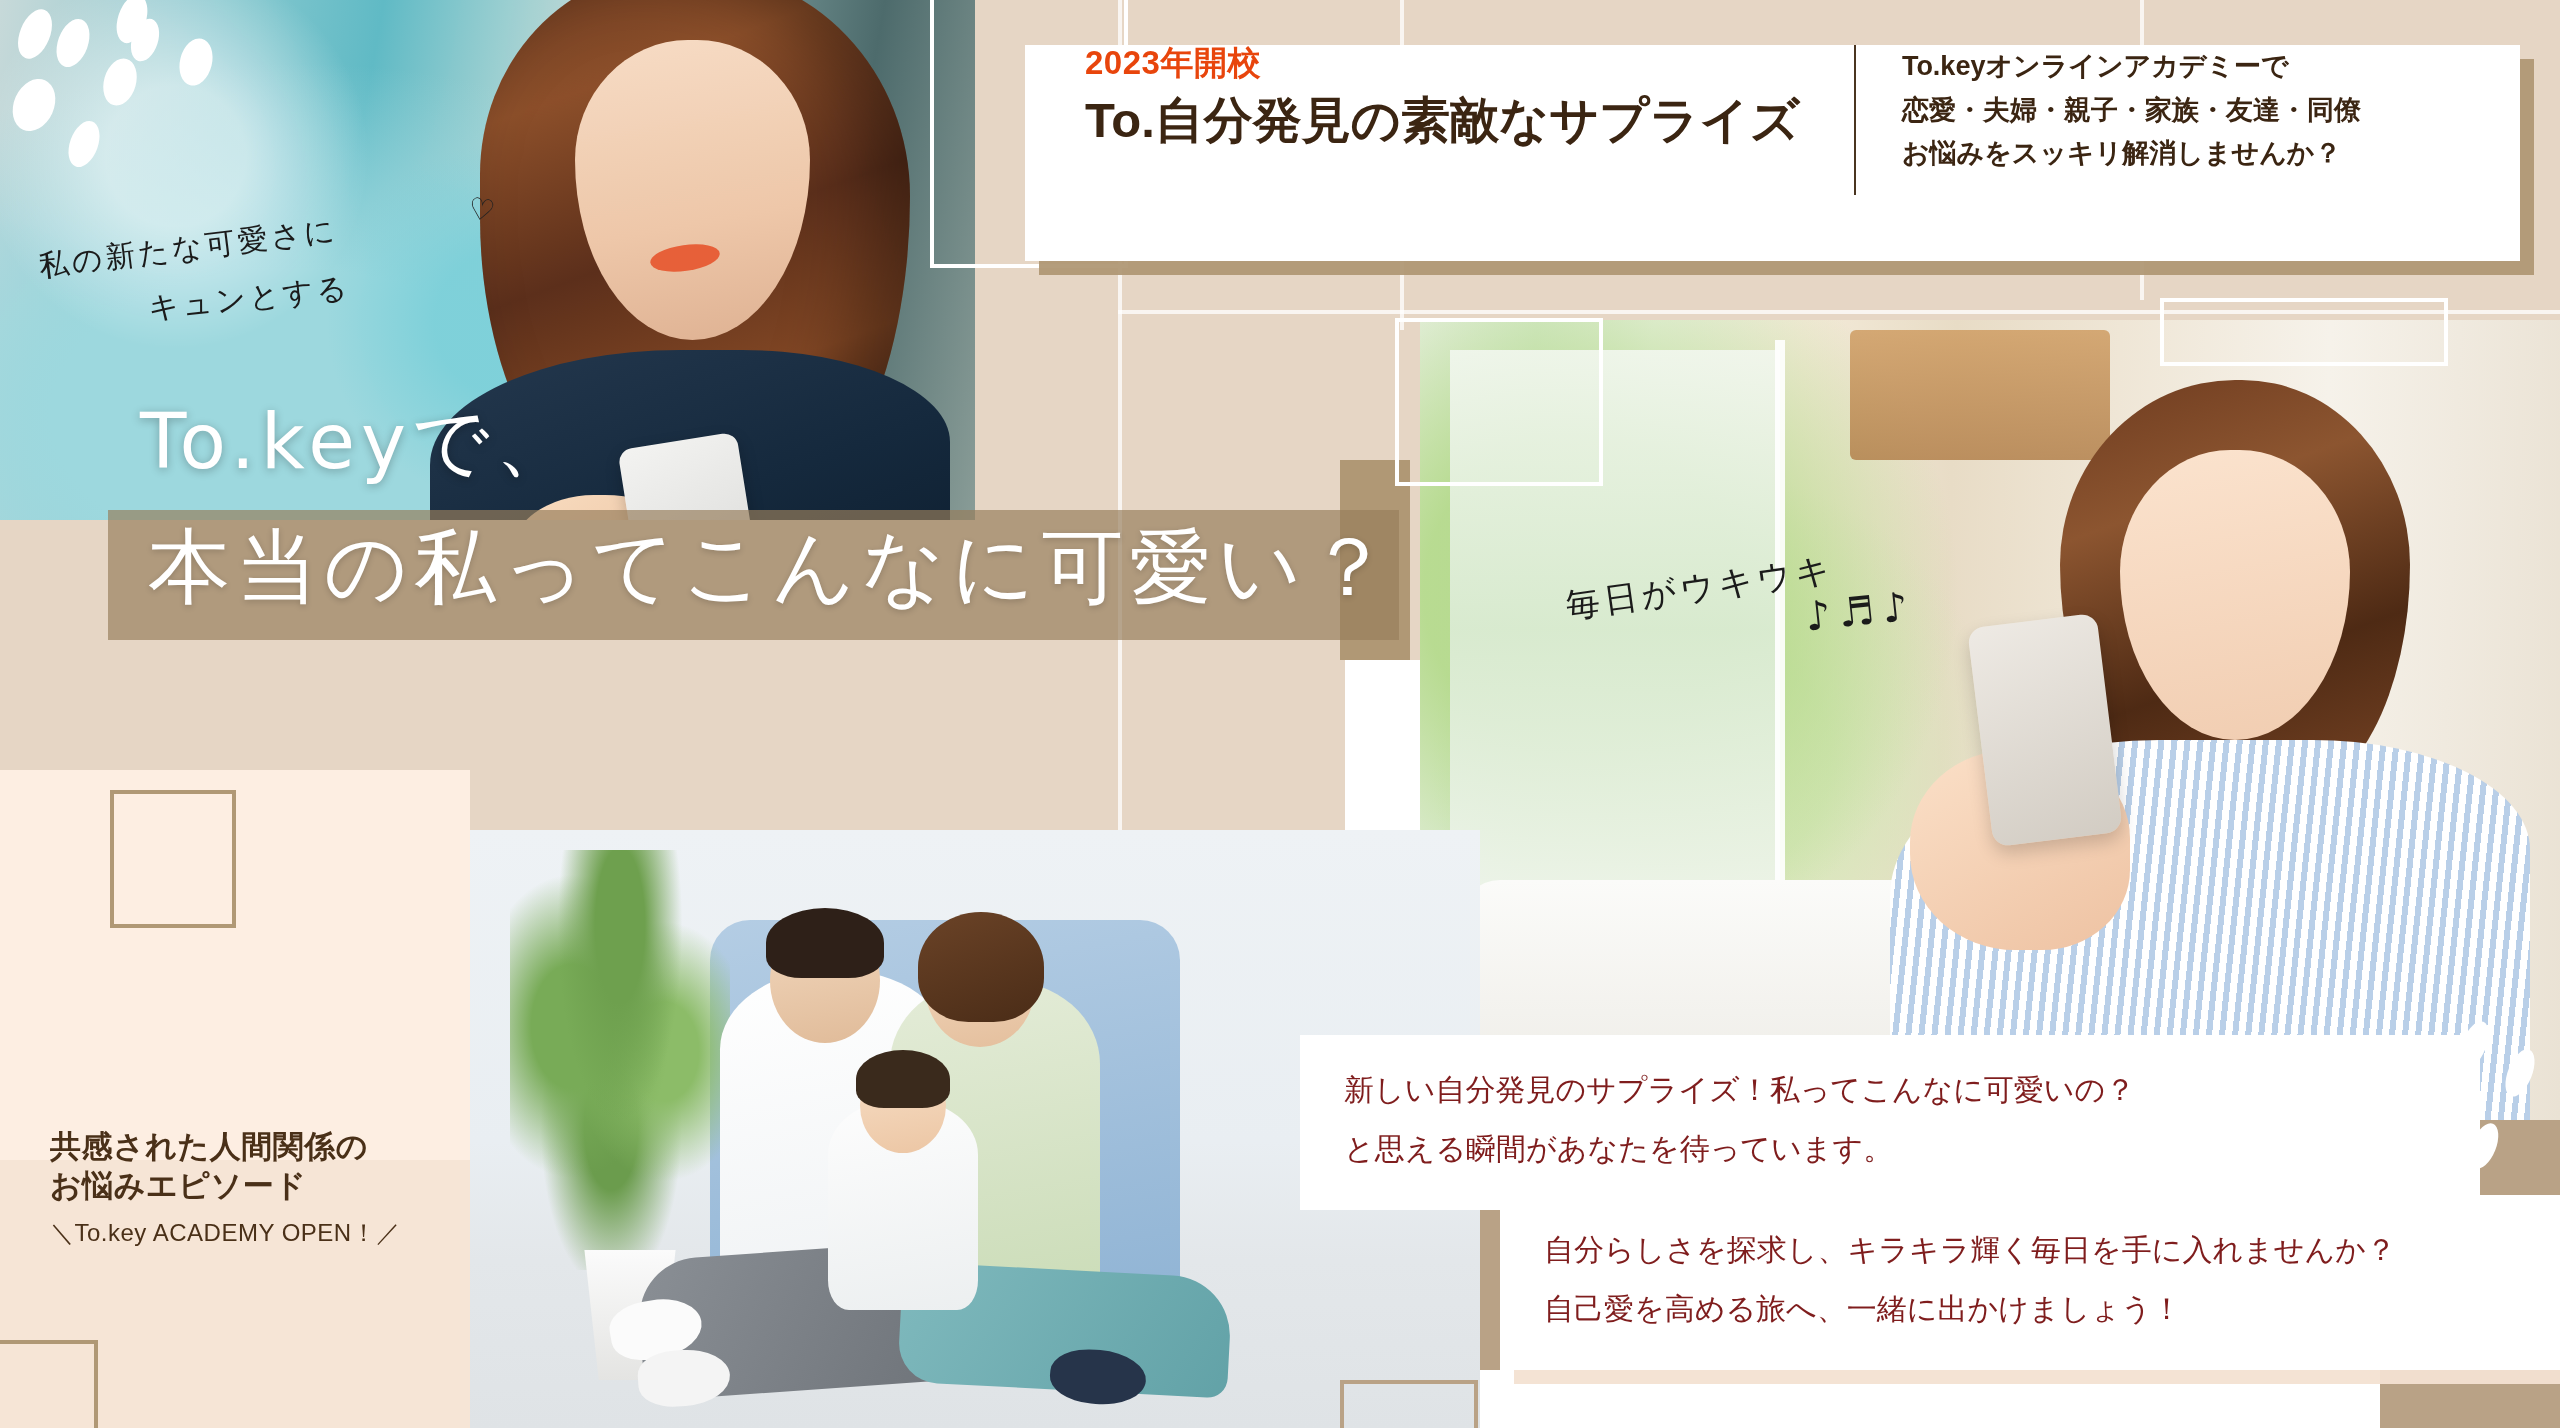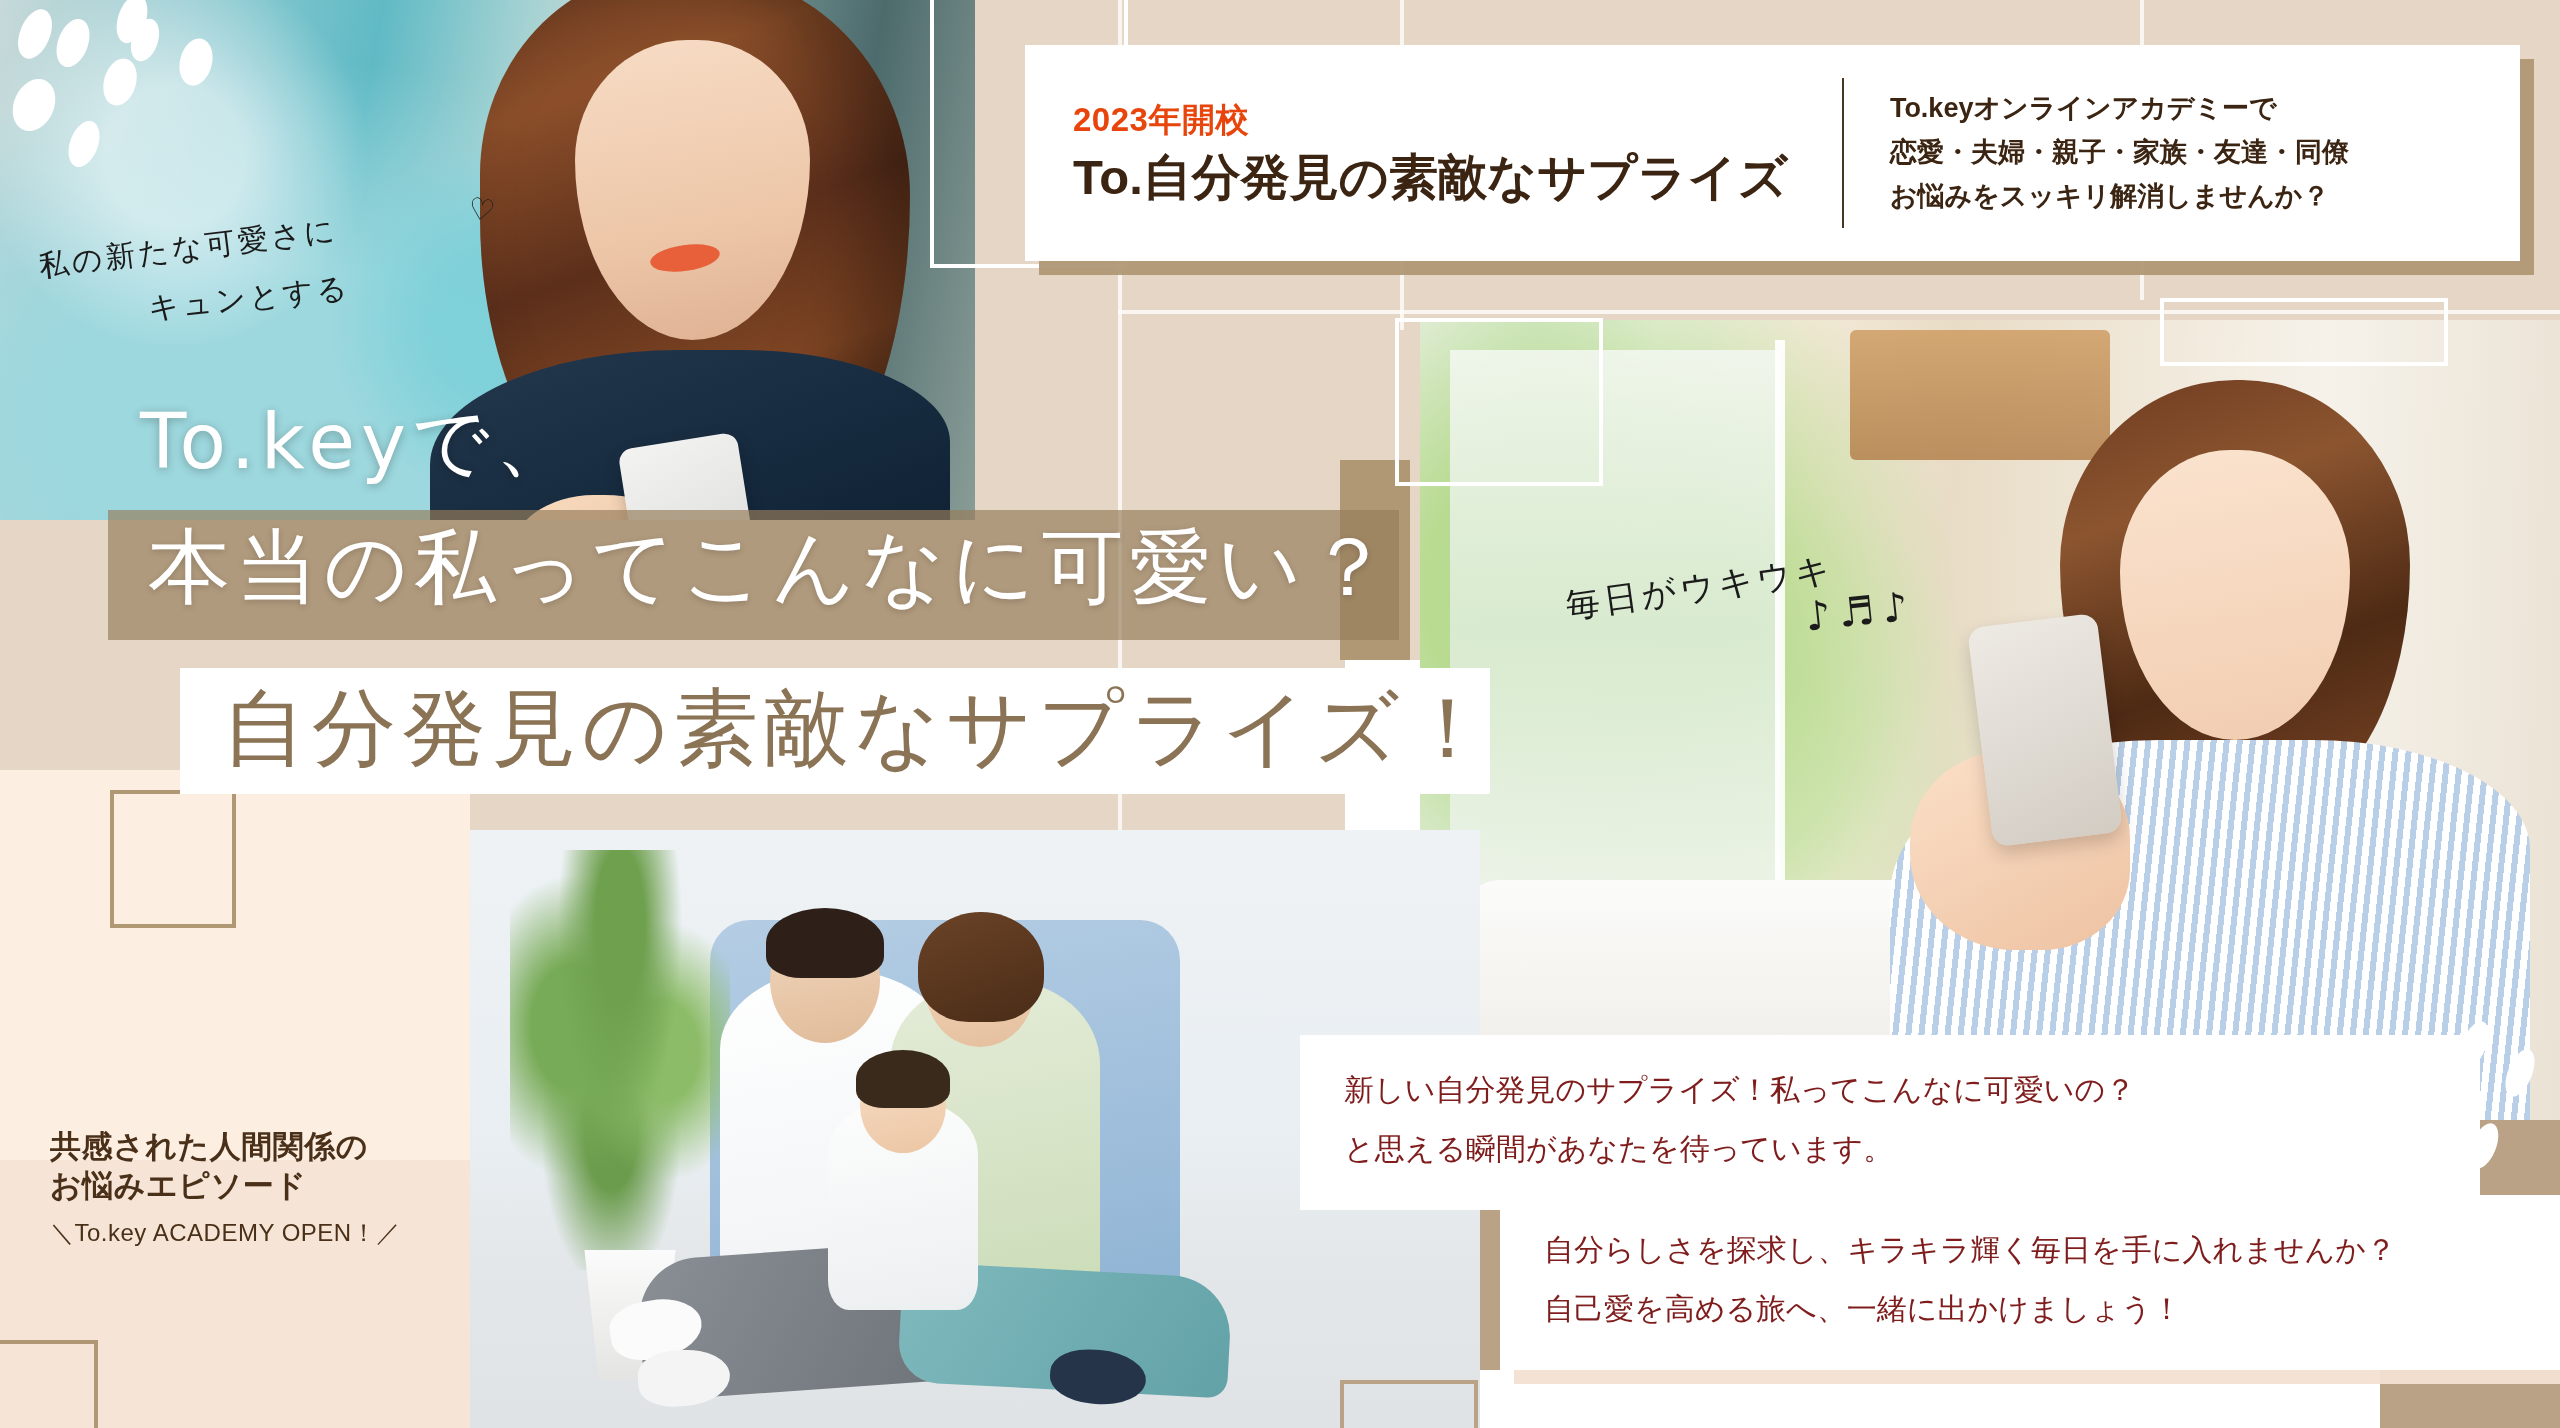--- a/index.html
+++ b/index.html
@@ -123,21 +123,21 @@
 
   
   .conf{position:absolute;background:#fff;border-radius:50%;}
 
   
   .card{position:absolute;background:#fff;}
   .card-shadow{box-shadow:14px 14px 0 rgba(176,152,117,.95);}
 
   
   #header-card{left:1025px;top:45px;width:1495px;height:216px;}
-  #header-inner{display:flex;align-items:center;height:100%;padding:0 48px;box-sizing:border-box;}
+  #header-inner{display:flex;align-items:flex-start;height:100%;padding:0 48px;box-sizing:border-box;margin-left:12px;}
   #header-left{padding-right:54px;}
   #year-badge{color:#E8450C;font-size:33px;font-weight:bold;letter-spacing:.5px;line-height:1.1;margin-bottom:14px;}
   #academy-name{color:#3B2512;font-size:49px;font-weight:bold;letter-spacing:0px;line-height:1.05;white-space:nowrap;}
   #header-div{width:2px;height:150px;background:#4a3520;margin:0 46px 0 0;flex:0 0 auto;}
   #header-right{color:#3B2512;font-size:27px;line-height:1.62;font-weight:bold;white-space:nowrap;}
 
   
   #tokey-script{
     position:absolute;left:140px;top:392px;font-size:76px;color:#fff;
     font-family:"DejaVu Sans",sans-serif;letter-spacing:6px;
@@ -278,23 +278,20 @@
       </div>
     </div>
   </div>
 
   <div id="tokey-script">To.keyで、</div>
 
   <div id="headline-band">
     <span>本当の私ってこんなに可愛い？</span>
   </div>
 
-  <div id="headline-white">
-    <span>自分発見の素敵なサプライズ！</span>
-  </div>
 
   <div class="handnote" id="note1a">私の新たな可愛さに</div>
   <div class="handnote" id="note1b">キュンとする</div>
   <div class="handnote" id="note1heart">♡</div>
   <div class="handnote" id="note2">毎日がウキウキ</div>
   <div class="handnote" id="note2notes">♪♬♪</div>
 
   <div id="episode">
     <div class="l1">共感された人間関係の</div>
     <div class="l2">お悩みエピソード</div>

